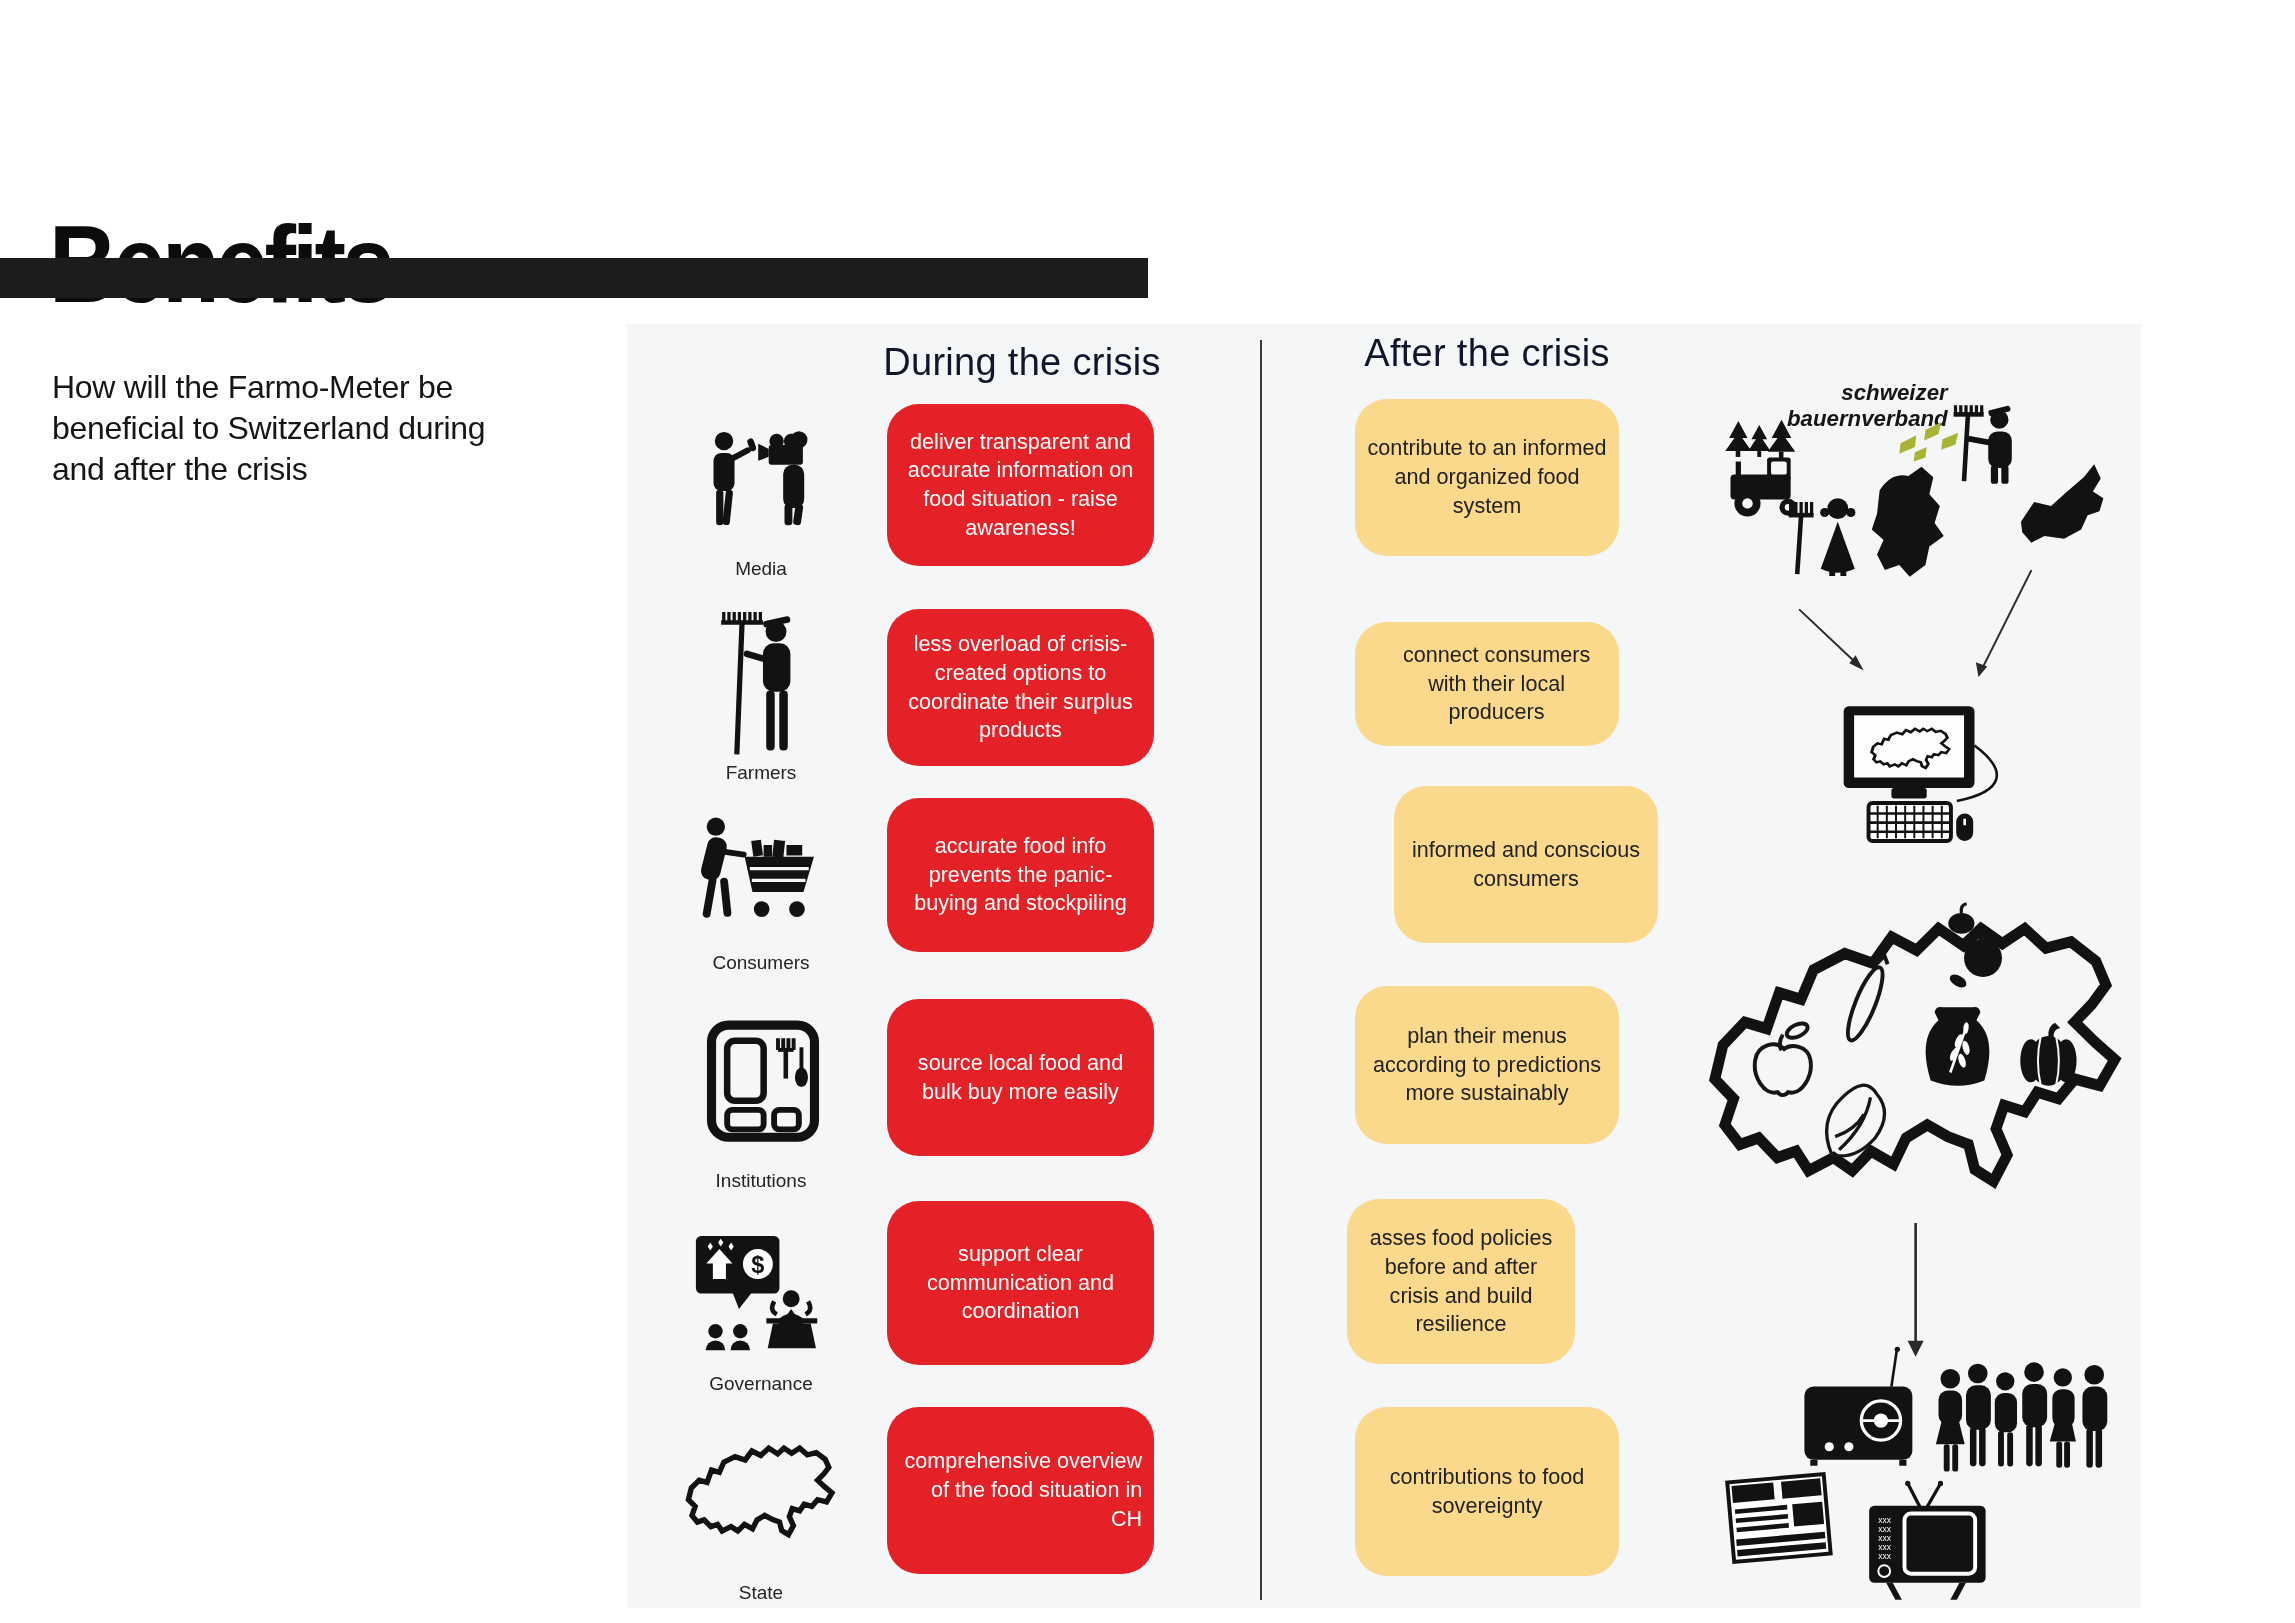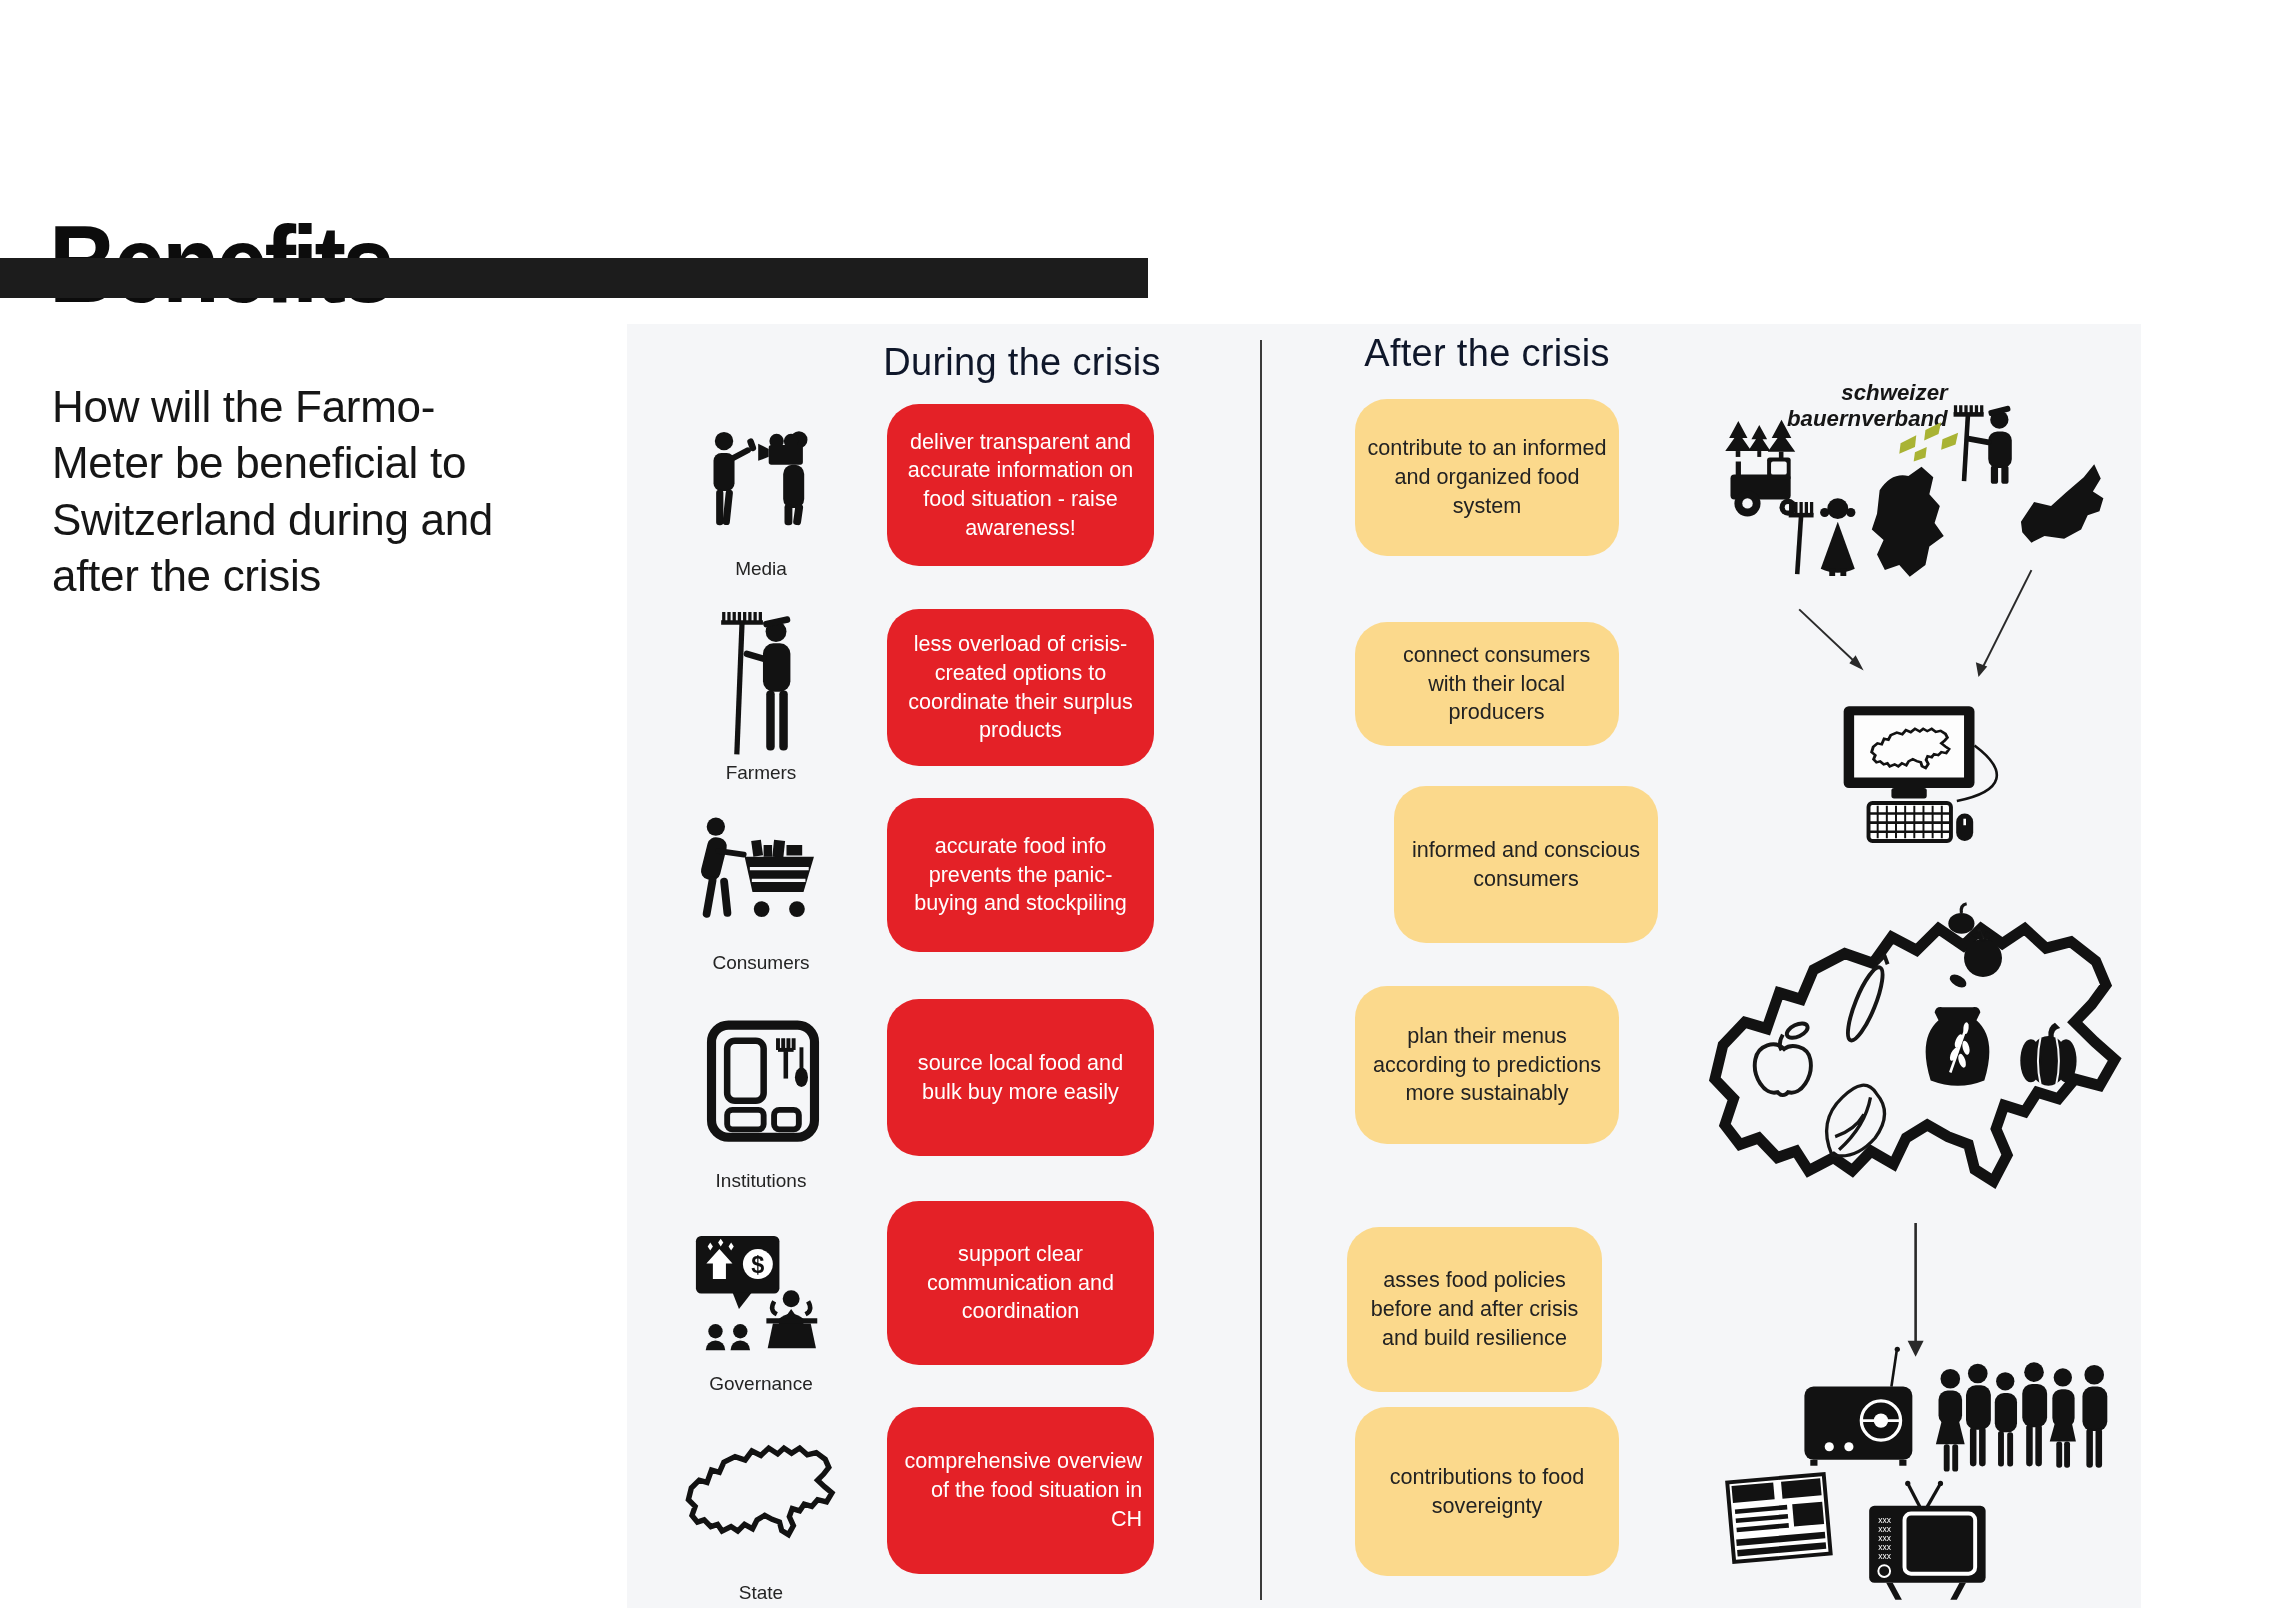--- a/index.html
+++ b/index.html
@@ -7,21 +7,21 @@
     width:2295px;height:1623px;position:relative;background:#ffffff;
     font-family:"Liberation Sans", sans-serif;color:#111;overflow:hidden;
   }
   .abs{position:absolute;}
   .title{
     left:49px;top:126px;font-size:110px;font-weight:700;letter-spacing:-4.6px;
     transform:scaleX(0.86);transform-origin:left top;color:#0c0c0c;white-space:nowrap;
   }
   .title-bar{left:0;top:258px;width:1148px;height:40px;background:#1c1c1c;}
   .intro{
-    left:52px;top:335px;width:489px;font-size:44px;line-height:1.28;
+    left:52px;top:335px;width:489px;font-size:32px;line-height:1.28;
     font-weight:400;color:#161616;letter-spacing:-0.3px;
   }
   .panel{left:627px;top:324px;width:1514px;height:1284px;background:#f5f6f8;}
   .divider{left:1260px;top:340px;width:2px;height:1260px;background:#3a3a3a;}
   .col-header{
     width:340px;text-align:center;font-size:38px;font-weight:400;color:#0f172a;
     letter-spacing:0.3px;
   }
   .benefit{
     width:267px;box-sizing:border-box;display:flex;align-items:center;justify-content:center;
@@ -161,21 +161,21 @@
 <div class="abs benefit red" style="top:609px;height:157px;">less overload of crisis-created options to coordinate their surplus products</div>
 <div class="abs benefit red" style="top:798px;height:154px;">accurate food info prevents the panic-buying and stockpiling</div>
 <div class="abs benefit red" style="top:999px;height:157px;">source local food and bulk buy more easily</div>
 <div class="abs benefit red" style="top:1201px;height:164px;">support clear communication and coordination</div>
 <div class="abs benefit red" style="top:1407px;height:167px;text-align:right;">comprehensive overview of the food situation in CH</div>
 
 <div class="abs benefit yellow" style="top:399px;height:157px;">contribute to an informed and organized food system</div>
 <div class="abs benefit yellow" style="top:622px;height:124px;padding-left:31px;">connect consumers with their local producers</div>
 <div class="abs benefit yellow" style="top:786px;height:157px;margin-left:39px;">informed and conscious consumers</div>
 <div class="abs benefit yellow" style="top:986px;height:158px;">plan their menus according to predictions more sustainably</div>
-<div class="abs benefit yellow" style="top:1199px;height:165px;left:1347px;width:255px;margin-top:28px;">asses food policies before and after crisis and build resilience</div>
+<div class="abs benefit yellow" style="top:1199px;height:165px;left:1347px;width:228px;">asses food policies before and after crisis and build resilience</div>
 <div class="abs benefit yellow" style="top:1407px;height:169px;">contributions to food sovereignty</div>
 
 <svg class="abs" style="left:1670px;top:366px;" width="469" height="1243" viewBox="0 0 716 1900">
 
   <g>
     <text x="424" y="52" text-anchor="end" font-style="italic" font-weight="bold" font-size="34" fill="#161616">schweizer</text>
     <text x="424" y="92" text-anchor="end" font-style="italic" font-weight="bold" font-size="34" fill="#161616">bauernverband</text>
     <g fill="#a9b334">
       <polygon points="390,98 414,86 410,104 388,114"></polygon>
       <polygon points="352,118 376,106 374,124 350,134"></polygon>

